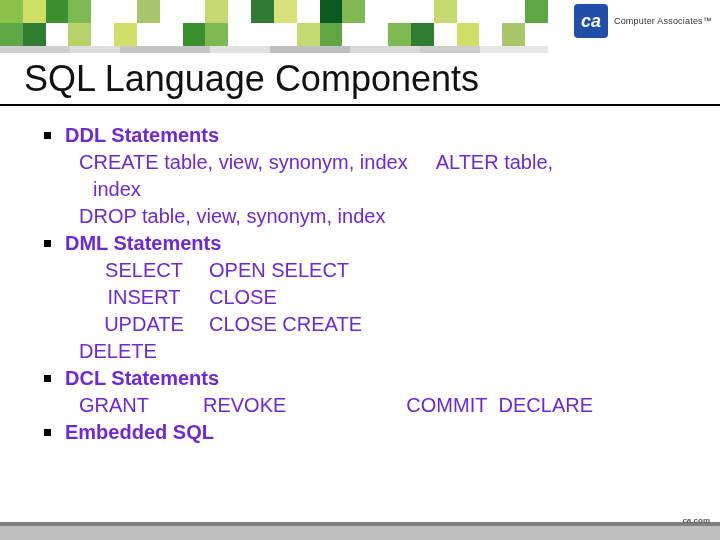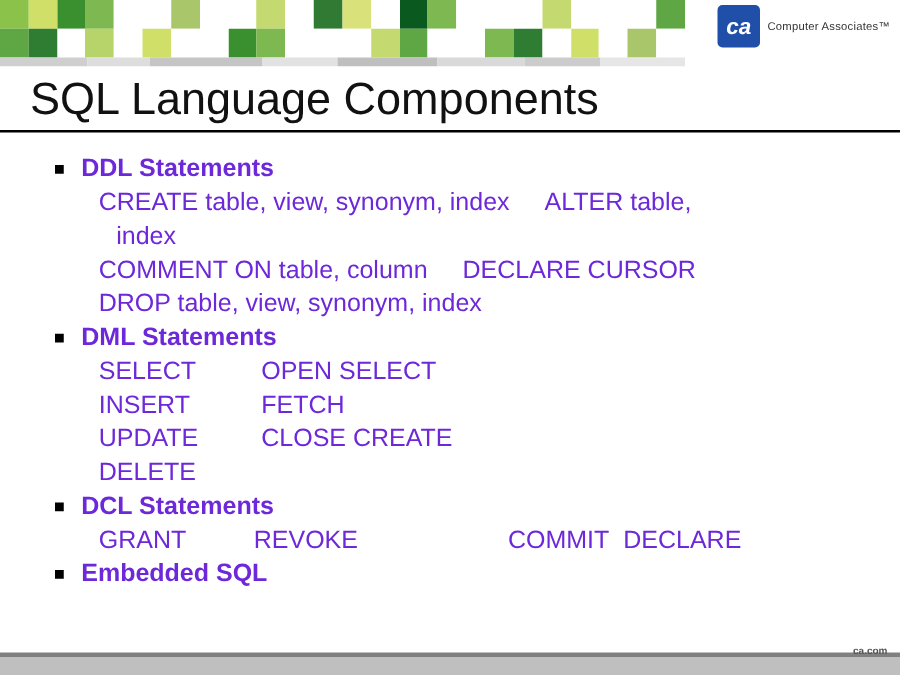--- a/index.html
+++ b/index.html
@@ -20,21 +20,21 @@
   .title { position:absolute; left: 24px; top: 58px; font-size: 36px; color:#111; }
   .rule  { position:absolute; left: 0; top: 104px; width: 720px; height: 2px; background:#000; }
 
   .body  { position:absolute; left: 44px; top: 122px; width: 640px; font-size: 20px; color:#6d28d9; line-height: 1.35; }
   .item  { display:flex; align-items:flex-start; gap: 14px; margin-top:0; }
   .bullet{ width: 7px; height: 7px; background:#000; margin-top: 10px; flex:0 0 auto; }
   .content { flex:1 1 auto; }
   .head  { font-weight:700; }
   .sub   { padding-left: 14px; }
   .sub2  { padding-left: 28px; }
-  .row2c { display:flex; }
+  .row2c { display:flex;text-align:center; }
   .colA  { width: 130px; }
   .gap-wide { display:inline-block; width: 28px; }
   .gap-mid  { display:inline-block; width: 28px; }
   .gap-lg   { display:inline-block; width: 54px; }
   .gap-xl   { display:inline-block; width: 120px; }
 
   .footer-bar { position:absolute; left:0; bottom:0; width:720px; height:14px; background:#bfbfbf; }
   .footer-line{ position:absolute; left:0; bottom:14px; width:720px; height:4px; background:#808080; }
   .footer-txt { position:absolute; right:10px; bottom:15px; font-size:8px; color:#555; font-weight:700;}
 </style>
@@ -119,38 +119,35 @@
   <div class="body">
 
     <div class="item">
       <div class="bullet"></div>
       <div class="content">
         <div class="head">DDL Statements</div>
         <div class="sub">
           <span>CREATE table, view, synonym, index</span><span class="gap-wide"></span><span>ALTER table,</span>
         </div>
         <div class="sub2">index</div>
-        <div class="sub">
-          <span>COMMENT ON table, column</span><span class="gap-mid"></span><span>DECLARE CURSOR</span>
-        </div>
         <div class="sub">DROP table, view, synonym, index</div>
       </div>
     </div>
 
     <div class="item">
       <div class="bullet"></div>
       <div class="content">
         <div class="head">DML Statements</div>
         <div class="sub row2c">
             <span class="colA">SELECT</span>
             <span>OPEN SELECT</span>
           </div>
         <div class="sub row2c">
             <span class="colA">INSERT</span>
-            <span>FETCH</span>
+            <span>CLOSE</span>
           </div>
         <div class="sub row2c">
             <span class="colA">UPDATE</span>
             <span>CLOSE CREATE</span>
           </div>
         <div class="sub">DELETE</div>
       </div>
     </div>
 
     <div class="item">

